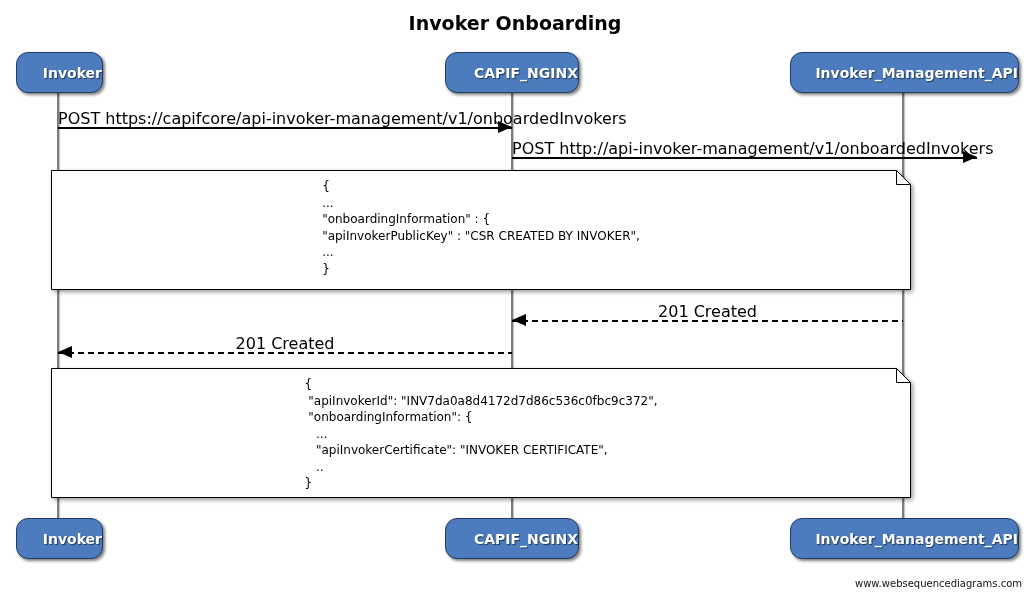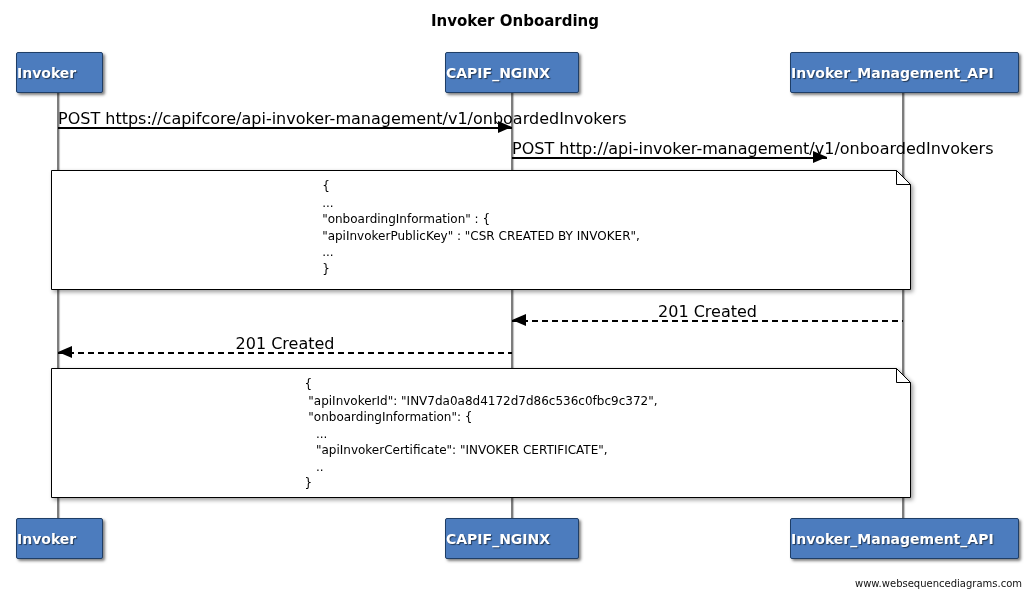--- a/index.html
+++ b/index.html
@@ -2,30 +2,30 @@
 <html><head>
 <meta charset="utf-8">
 <style>
   html,body{margin:0;padding:0;background:#ffffff;}
   .canvas{
     position:relative;width:1030px;height:593px;background:#ffffff;overflow:hidden;
     font-family:"DejaVu Sans","Liberation Sans",sans-serif;color:#000;
   }
   .title{
     position:absolute;left:0;top:12px;width:1030px;text-align:center;
-    font-size:15px;font-weight:bold;color:#000;
+    font-size:19px;font-weight:bold;color:#000;
   }
   .lifeline{
     position:absolute;width:2px;background:#7d7d7d;box-shadow:1px 0 1px rgba(0,0,0,0.25);
   }
   .actor{
-    position:absolute;height:39px;border-radius:2px;
+    position:absolute;height:39px;border-radius:12px;
     background:#4c7cbe;border:1px solid #1f3e66;
     box-shadow:2px 2px 3px rgba(0,0,0,0.5);
-    display:flex;align-items:center;justify-content:flex-start;
+    display:flex;align-items:center;justify-content:flex-end;
   }
   .actor-label{
     font-size:14px;font-weight:bold;color:#ffffff;
     text-shadow:1px 1px 1px rgba(0,0,0,0.55);white-space:nowrap;
   }
   .message{position:absolute;}
   .msg-label{
     font-size:16px;line-height:15px;height:16px;text-align:center;white-space:nowrap;color:#000;
   }
   .msg-line{height:2px;}
@@ -79,21 +79,21 @@
   <div class="actor" style="left:790px;top:52px;width:227px;">
     <span class="actor-label">Invoker_Management_API</span>
   </div>
 
   <div class="message" style="left:58px;top:111px;width:454px;">
     <div class="msg-label">POST https://capifcore/api-invoker-management/v1/onboardedInvokers</div>
     <div class="msg-line solid"></div>
     <div class="arrowhead right"></div>
   </div>
 
-  <div class="message" style="left:512px;top:141px;width:315px;">
+  <div class="message" style="left:512px;top:141px;width:465px;">
     <div class="msg-label">POST http://api-invoker-management/v1/onboardedInvokers</div>
     <div class="msg-line solid"></div>
     <div class="arrowhead right"></div>
   </div>
 
   <div class="note" style="left:51px;top:170px;width:860px;height:120px;">
     <svg class="note-bg" viewBox="0 0 860 120" preserveAspectRatio="none">
       <path d="M0.5,0.5 H845.5 L859.5,14.5 V119.5 H0.5 Z"></path>
       <path d="M845.5,0.5 V14.5 H859.5 Z"></path>
     </svg>

